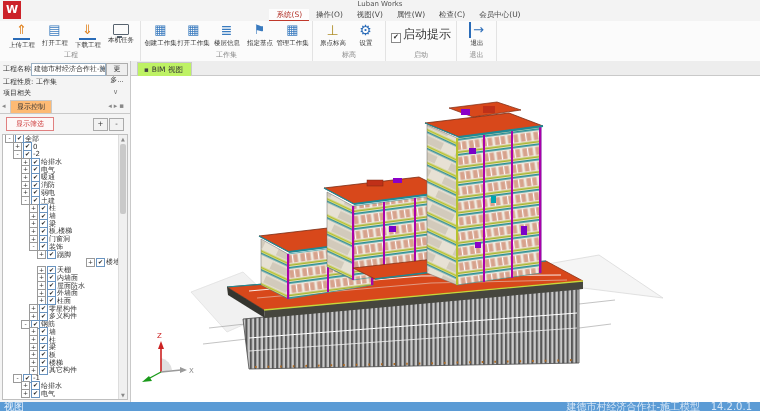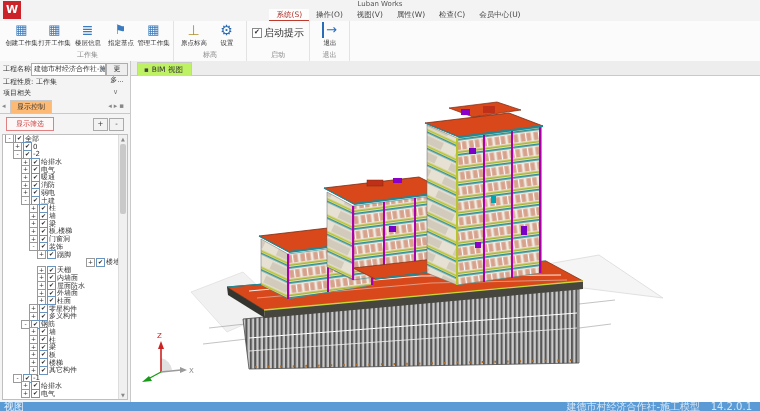--- a/index.html
+++ b/index.html
@@ -17,21 +17,21 @@
   .mtab.active{background:#fdfdfd;color:#b3332a;box-shadow:inset 0 -1px 0 #c0392b;}
   
   .ribbon{position:absolute;top:21px;left:0;right:0;height:40px;background:#fbfbfb;
           border-bottom:1px solid #cfcfcf;display:flex;align-items:stretch;padding-left:2px;}
   .rgroup{display:flex;flex-direction:column;border-right:1px solid #e3e3e3;padding:0 3px;}
   .rrow{display:flex;flex:1;align-items:flex-start;}
   .rbtn{display:flex;flex-direction:column;align-items:center;width:33px;padding-top:1px;cursor:pointer;}
   .ricon{height:16px;display:flex;align-items:center;justify-content:center;font-size:13px;line-height:16px;}
   .rlabel{font-size:7px;color:#333;white-space:nowrap;transform:scale(.92);transform-origin:center;}
   .rgrouplabel{font-size:7px;color:#8a8a8a;text-align:center;height:11px;line-height:11px;white-space:nowrap;}
-  .rcheck{display:flex;align-items:center;gap:2px;font-size:10px;color:#333;margin:5px 2px 0 2px;cursor:pointer;white-space:nowrap;}
+  .rcheck{display:flex;align-items:flex-end;gap:2px;font-size:12px;color:#333;margin:5px 2px 0 2px;cursor:pointer;white-space:nowrap;}
   .cbox{width:8px;height:8px;border:1px solid #8a8a8a;background:#fff;font-size:7px;line-height:7px;text-align:center;}
   .cbox.checked::before{content:"✔";color:#333;}
   
   .icon-upload::before{content:"⇑";color:#e0821e;}
   .icon-upload{border-bottom:2px solid #2b6cb8;padding:0 3px;}
   .icon-download::before{content:"⇓";color:#e0821e;}
   .icon-download{border-bottom:2px solid #2b6cb8;padding:0 3px;}
   .icon-open-doc::before{content:"▤";color:#3a7bbf;}
   .icon-computer{width:14px;height:9px;border:1.5px solid #57636f;border-radius:1px;
                  position:relative;align-self:center;margin-top:2px;}
@@ -102,20 +102,41 @@
     <div class="mtab">视图(V)</div>
     <div class="mtab">属性(W)</div>
     <div class="mtab">检查(C)</div>
     <div class="mtab">会员中心(U)</div>
   </div>
 
 <div class="ribbon">
     <div class="rgroup">
       <div class="rrow">
         <div class="rbtn">
+          <span class="ricon icon-upload"></span>
+          <span class="rlabel">上传工程</span>
+        </div>
+        <div class="rbtn">
+          <span class="ricon icon-open-doc"></span>
+          <span class="rlabel">打开工程</span>
+        </div>
+        <div class="rbtn">
+          <span class="ricon icon-download"></span>
+          <span class="rlabel">下载工程</span>
+        </div>
+        <div class="rbtn">
+          <span class="ricon icon-computer"></span>
+          <span class="rlabel">本机任务</span>
+        </div>
+      </div>
+      <div class="rgrouplabel">工程</div>
+    </div>
+    <div class="rgroup">
+      <div class="rrow">
+        <div class="rbtn">
           <span class="ricon icon-workset-new"></span>
           <span class="rlabel">创建工作集</span>
         </div>
         <div class="rbtn">
           <span class="ricon icon-workset-open"></span>
           <span class="rlabel">打开工作集</span>
         </div>
         <div class="rbtn">
           <span class="ricon icon-layers"></span>
           <span class="rlabel">楼层信息</span>

